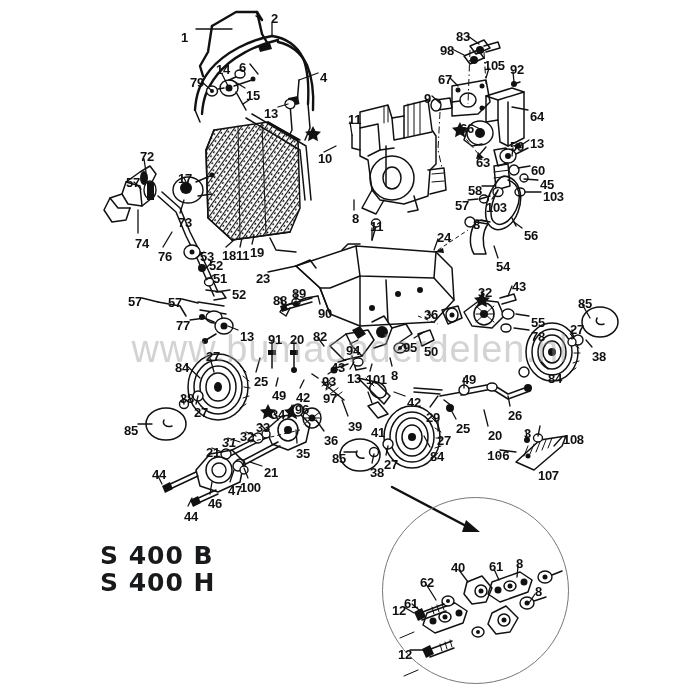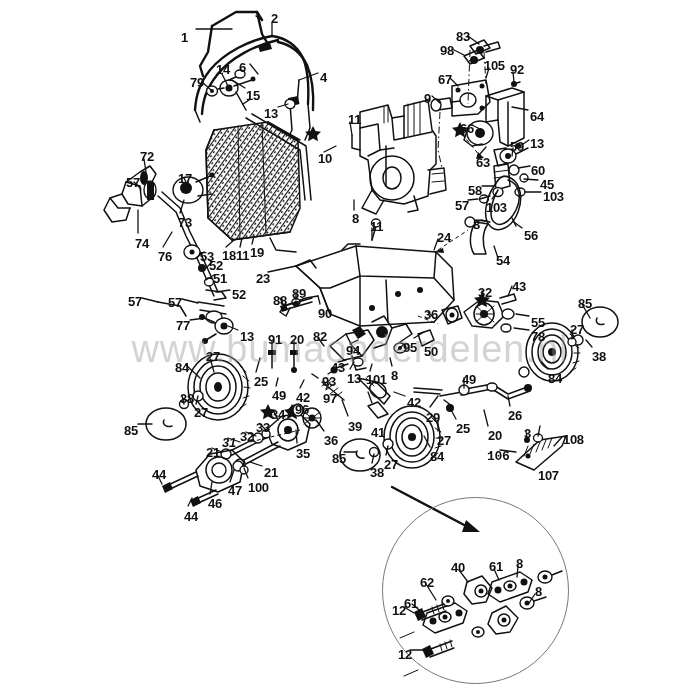--- a/index.html
+++ b/index.html
@@ -544,20 +544,24 @@
       <line x1="535" y1="594" x2="529" y2="603" stroke="#111" stroke-width="1.3" stroke-linecap="round"></line>
       <line x1="412" y1="604" x2="424" y2="614" stroke="#111" stroke-width="1.3" stroke-linecap="round"></line>
       <line x1="404" y1="607" x2="414" y2="613" stroke="#111" stroke-width="1.3" stroke-linecap="round"></line>
       <line x1="410" y1="650" x2="424" y2="650" stroke="#111" stroke-width="1.3" stroke-linecap="round"></line>
     </svg>
 
   <div id="bubble"></div>
 
   <div id="wm">www.bumaonderdelen.nl</div>
 
+  <div id="model">
+    <div>S 400 B</div>
+    <div>S 400 H</div>
+  </div>
 
   <div id="callout-layer">
       <div class="num" style="left: 181px; top: 31px;">1</div>
       <div class="num" style="left: 271px; top: 12px;">2</div>
       <div class="num" style="left: 320px; top: 71px;">4</div>
       <div class="num" style="left: 239px; top: 61px;">6</div>
       <div class="num" style="left: 216px; top: 63px;">14</div>
       <div class="num" style="left: 246px; top: 89px;">15</div>
       <div class="num" style="left: 190px; top: 76px;">79</div>
       <div class="num" style="left: 264px; top: 107px;">13</div>
@@ -575,21 +579,21 @@
       <div class="num" style="left: 530px; top: 137px;">13</div>
       <div class="num" style="left: 476px; top: 156px;">63</div>
       <div class="num" style="left: 531px; top: 164px;">60</div>
       <div class="num" style="left: 540px; top: 178px;">45</div>
       <div class="num" style="left: 468px; top: 184px;">58</div>
       <div class="num" style="left: 543px; top: 190px;">103</div>
       <div class="num" style="left: 455px; top: 199px;">57</div>
       <div class="num" style="left: 486px; top: 201px;">103</div>
       <div class="num" style="left: 473px; top: 218px;">8</div>
       <div class="num" style="left: 524px; top: 229px;">56</div>
-      <div class="num" style="left: 496px; top: 254px;">54</div>
+      <div class="num" style="left: 496px; top: 260px;">54</div>
       <div class="num" style="left: 437px; top: 231px;">24</div>
       <div class="num" style="left: 352px; top: 212px;">8</div>
       <div class="num" style="left: 370px; top: 220px;">11</div>
       <div class="num" style="left: 140px; top: 150px;">72</div>
       <div class="num" style="left: 126px; top: 176px;">57</div>
       <div class="num" style="left: 178px; top: 172px;">17</div>
       <div class="num" style="left: 178px; top: 216px;">73</div>
       <div class="num" style="left: 135px; top: 237px;">74</div>
       <div class="num" style="left: 158px; top: 250px;">76</div>
       <div class="num" style="left: 200px; top: 250px;">53</div>
@@ -626,21 +630,21 @@
       <div class="num" style="left: 348px; top: 420px;">39</div>
       <div class="num" style="left: 295px; top: 403px;">96</div>
       <div class="num" style="left: 324px; top: 434px;">36</div>
       <div class="num" style="left: 271px; top: 408px;">34</div>
       <div class="num" style="left: 256px; top: 421px;">33</div>
       <div class="num" style="left: 240px; top: 430px;">32</div>
       <div class="num" style="left: 222px; top: 436px; font-style: italic;">31</div>
       <div class="num" style="left: 296px; top: 447px;">35</div>
       <div class="num" style="left: 206px; top: 446px;">21</div>
       <div class="num" style="left: 264px; top: 466px;">21</div>
-      <div class="num" style="left: 248px; top: 481px; text-align: center;">100</div>
+      <div class="num" style="left: 240px; top: 481px; text-align: center;">100</div>
       <div class="num" style="left: 228px; top: 484px;">47</div>
       <div class="num" style="left: 208px; top: 497px;">46</div>
       <div class="num" style="left: 152px; top: 468px;">44</div>
       <div class="num" style="left: 184px; top: 510px;">44</div>
       <div class="num" style="left: 175px; top: 361px;">84</div>
       <div class="num" style="left: 206px; top: 350px;">27</div>
       <div class="num" style="left: 180px; top: 392px;">38</div>
       <div class="num" style="left: 194px; top: 406px;">27</div>
       <div class="num" style="left: 124px; top: 424px;">85</div>
       <div class="num" style="left: 254px; top: 375px;">25</div>

